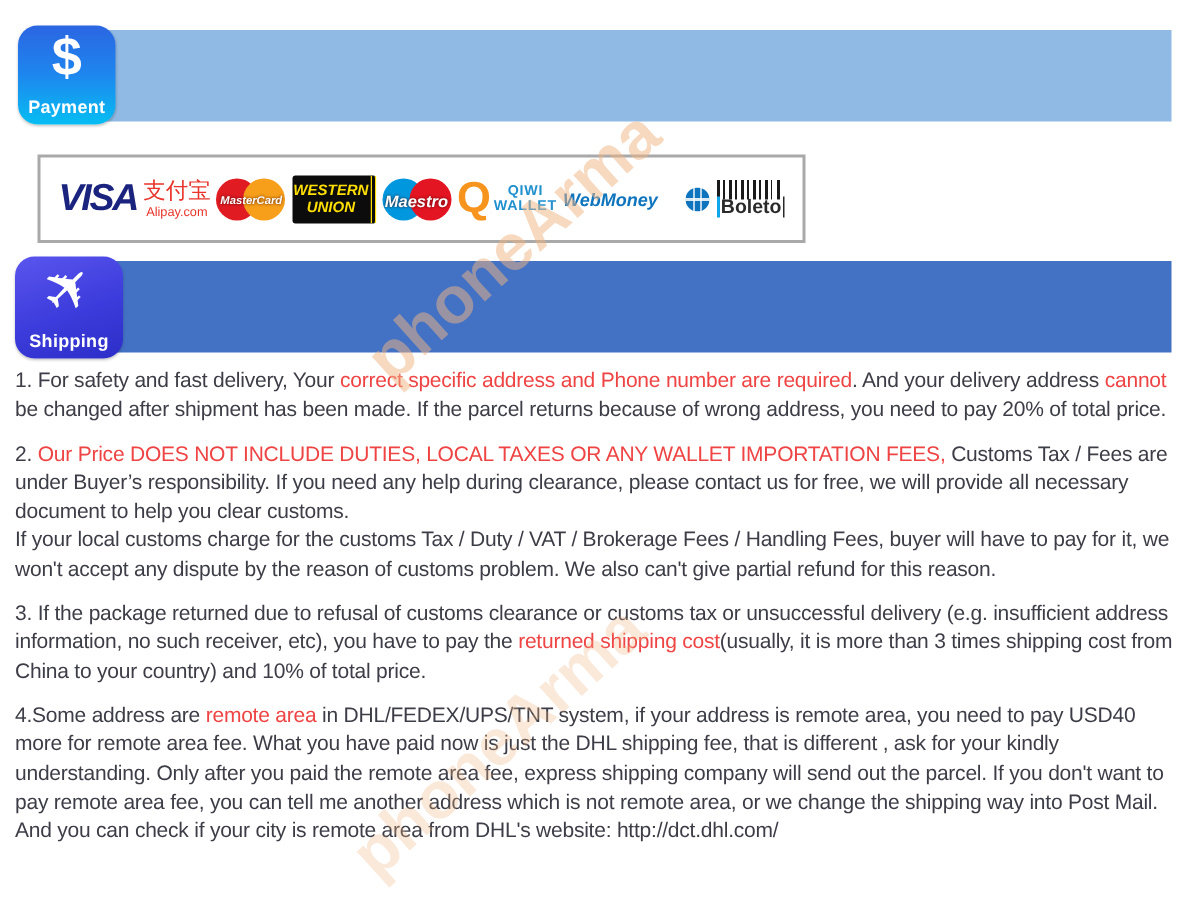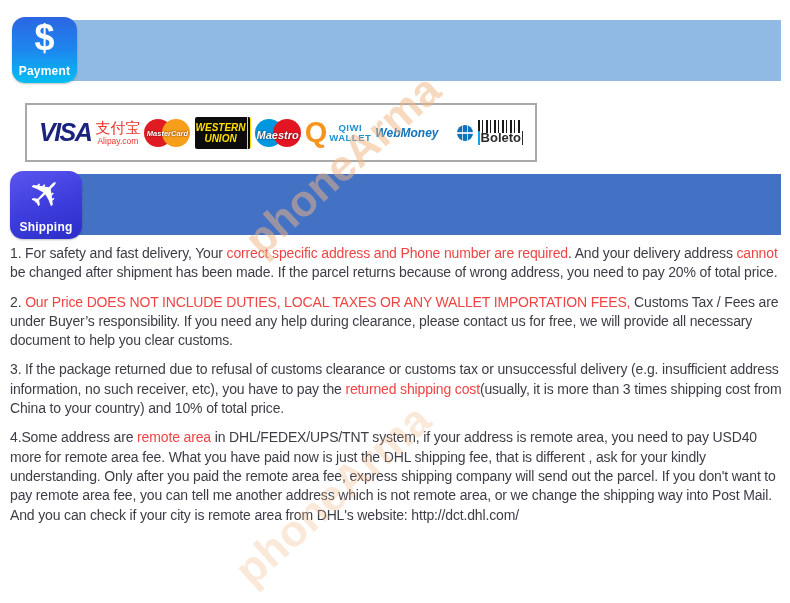--- a/index.html
+++ b/index.html
@@ -148,20 +148,21 @@
     <span class="plane">✈</span>
     <span class="badge-label">Shipping</span>
   </div>
 
   <div class="terms">
     <p>
       <span>1. For safety and fast delivery, Your </span><span class="red">correct specific address and Phone number are required</span><span>. And your delivery address </span><span class="red">cannot</span><span> be changed after shipment has been made. If the parcel returns because of wrong address, you need to pay 20% of total price.</span>
     </p>
     <p>
       <span>2. </span><span class="red">Our Price DOES NOT INCLUDE DUTIES, LOCAL TAXES OR ANY WALLET IMPORTATION FEES,</span><span> Customs Tax / Fees are under Buyer’s responsibility. If you need any help during clearance, please contact us for free, we will provide all necessary document to help you clear customs.</span><br>
+      <span>If your local customs charge for the customs Tax / Duty / VAT / Brokerage Fees / Handling Fees, buyer will have to pay for it, we won't accept any dispute by the reason of customs problem. We also can't give partial refund for this reason.</span>
     </p>
     <p>
       <span>3. If the package returned due to refusal of customs clearance or customs tax or unsuccessful delivery (e.g. insufficient address information, no such receiver, etc), you have to pay the </span><span class="red">returned shipping cost</span><span>(usually, it is more than 3 times shipping cost from China to your country) and 10% of total price.</span>
     </p>
     <p>
       <span>4.Some address are </span><span class="red">remote area</span><span> in DHL/FEDEX/UPS/TNT system, if your address is remote area, you need to pay USD40 more for remote area fee. What you have paid now is just the DHL shipping fee, that is different , ask for your kindly understanding. Only after you paid the remote area fee, express shipping company will send out the parcel. If you don't want to pay remote area fee, you can tell me another address which is not remote area, or we change the shipping way into Post Mail. And you can check if your city is remote area from DHL's website: http://dct.dhl.com/</span>
     </p>
   </div>
 
   <span class="wm wm1">phoneArma</span>

